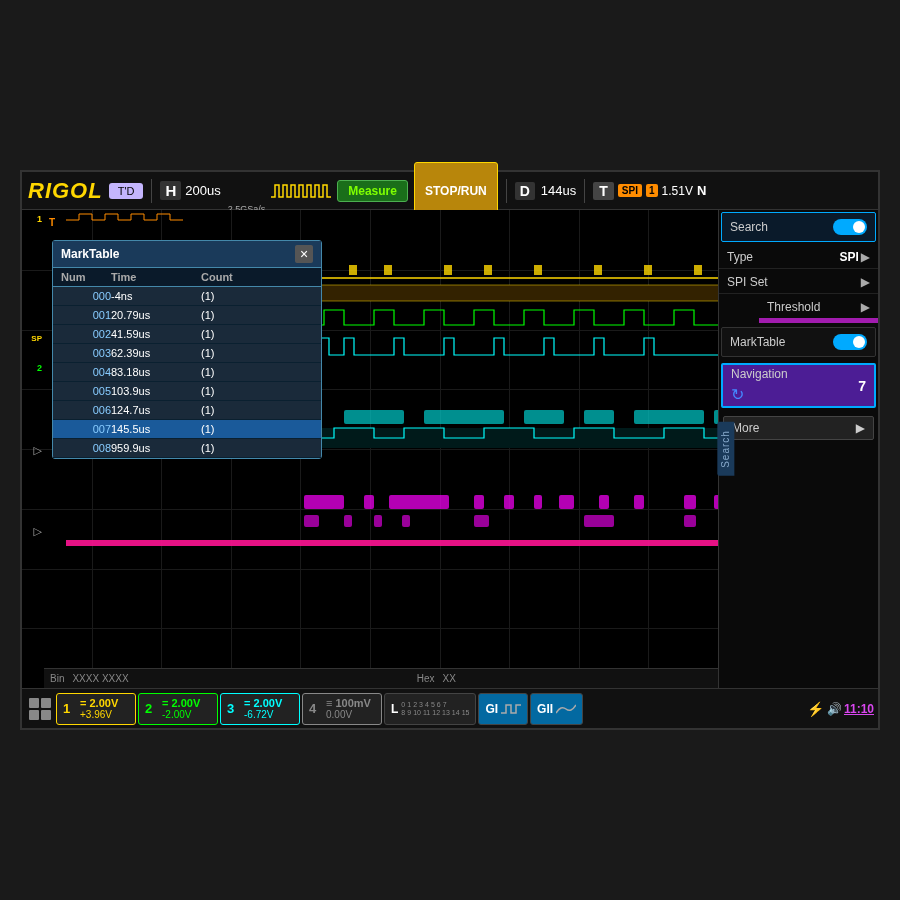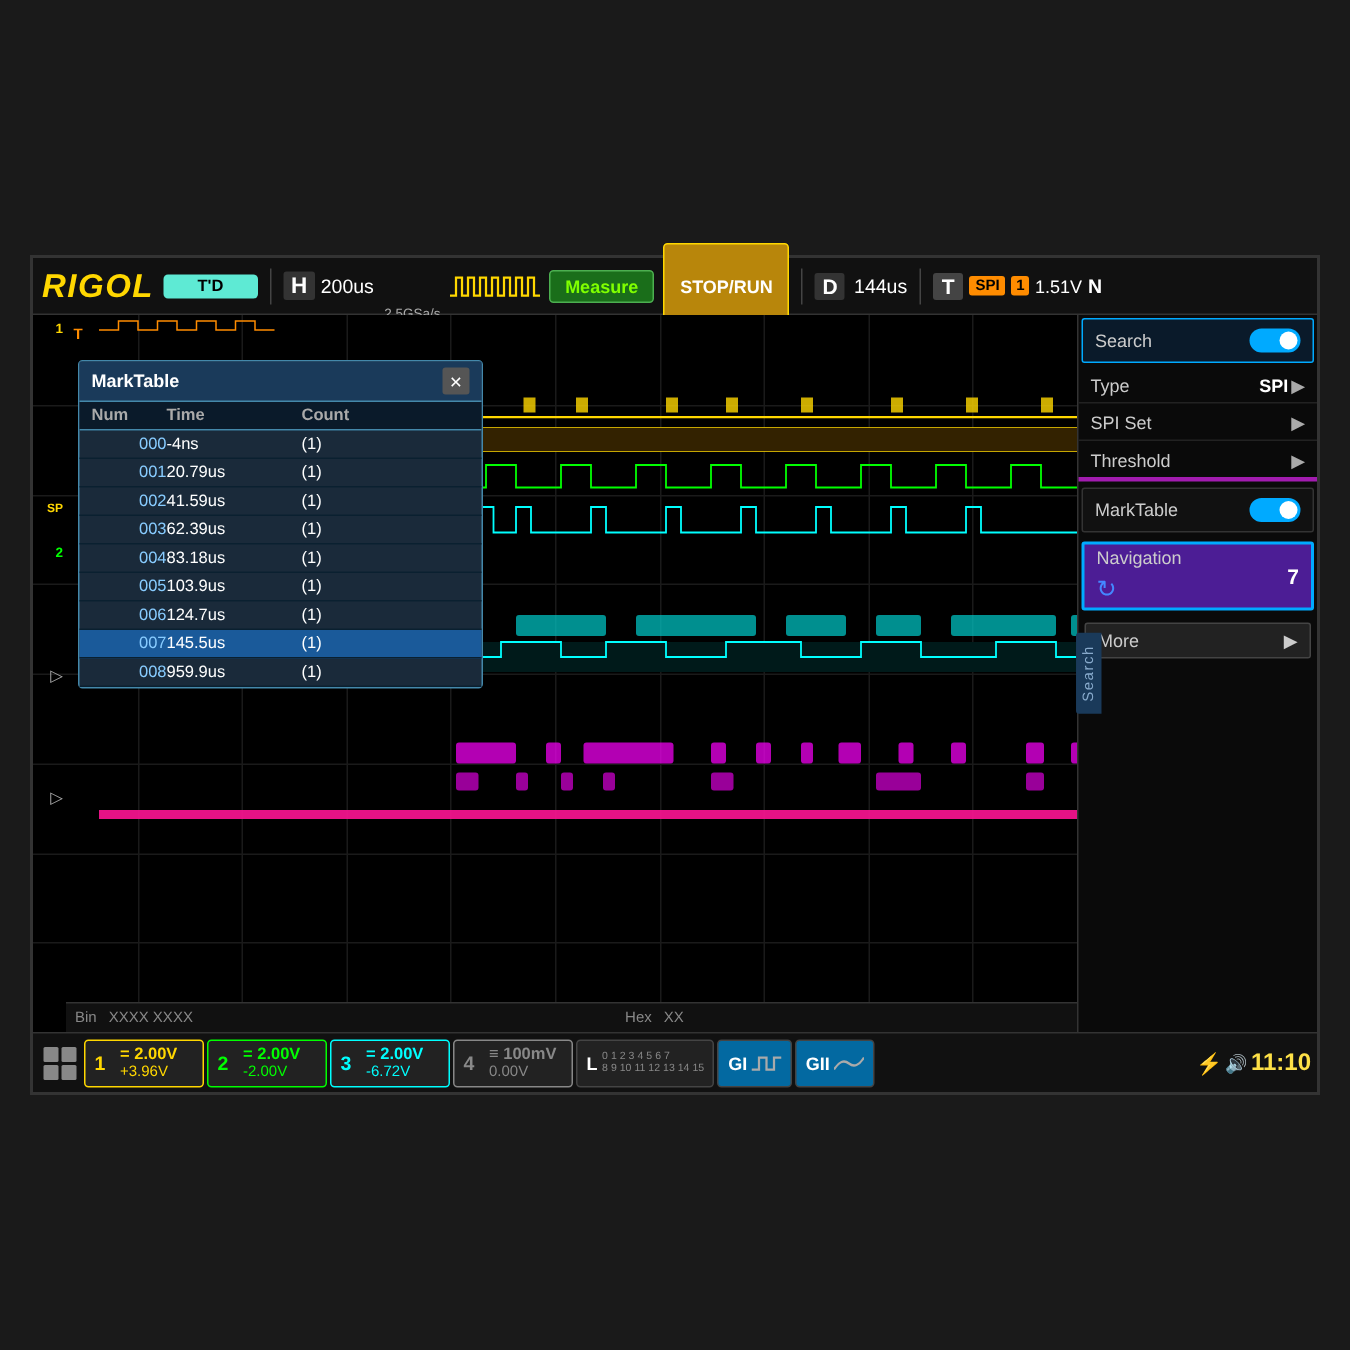--- a/index.html
+++ b/index.html
@@ -34,25 +34,25 @@
       border-bottom: 1px solid #333;
     }
     .logo {
       color: #FFD700;
       font-size: 22px;
       font-weight: 900;
       font-style: italic;
       letter-spacing: 1px;
     }
     .td-badge {
-      background: #5eead4;
+      background: #c4b5fd;
       color: #000;
       font-size: 11px;
-      font-weight: bold;
-      padding: 2px 23px;
+      font-weight: normal;
+      padding: 2px 9px;
       border-radius: 3px;
     }
     .measure-btn {
       background: #1a6e1a;
       border: 1px solid #4CAF50;
       color: #7FFF00;
       font-size: 12px;
       font-weight: bold;
       padding: 3px 10px;
       border-radius: 3px;
@@ -308,23 +308,24 @@
       padding: 2px 6px;
       height: 32px;
     }
     .gi-label {
       color: #fff;
       font-size: 12px;
       font-weight: bold;
     }
     .usb-icon { color: #888; font-size: 14px; }
     .time-display {
-      color: #fde047;
-      font-size: 16px;
-      font-weight: bold;
+      color: #d946ef;
+      font-size: 12px;
+      font-weight: bold;
+      text-decoration: underline;
     }
 
     
     .right-panel {
       width: 160px;
       background: #0a0a0a;
       border-left: 1px solid #333;
       display: flex;
       flex-direction: column;
       position: relative;
@@ -675,21 +676,21 @@
           </div>
         </div>
 
         <div style="padding:4px 8px;border-bottom:1px solid #222;">
           <div class="rp-row">
             <span class="rp-label">SPI Set</span>
             <span class="rp-arrow">▶</span>
           </div>
         </div>
 
-        <div style="padding:4px 8px;border-bottom:3px solid #a21caf;">
+        <div style="padding:4px 8px;border-bottom:5px solid #a21caf;margin-left:40px;">
           <div class="rp-row">
             <span class="rp-label">Threshold</span>
             <span class="rp-arrow">▶</span>
           </div>
         </div>
 
         <div class="rp-section">
           <div class="rp-row">
             <span class="rp-label">MarkTable</span>
             <div class="toggle-on"></div>

